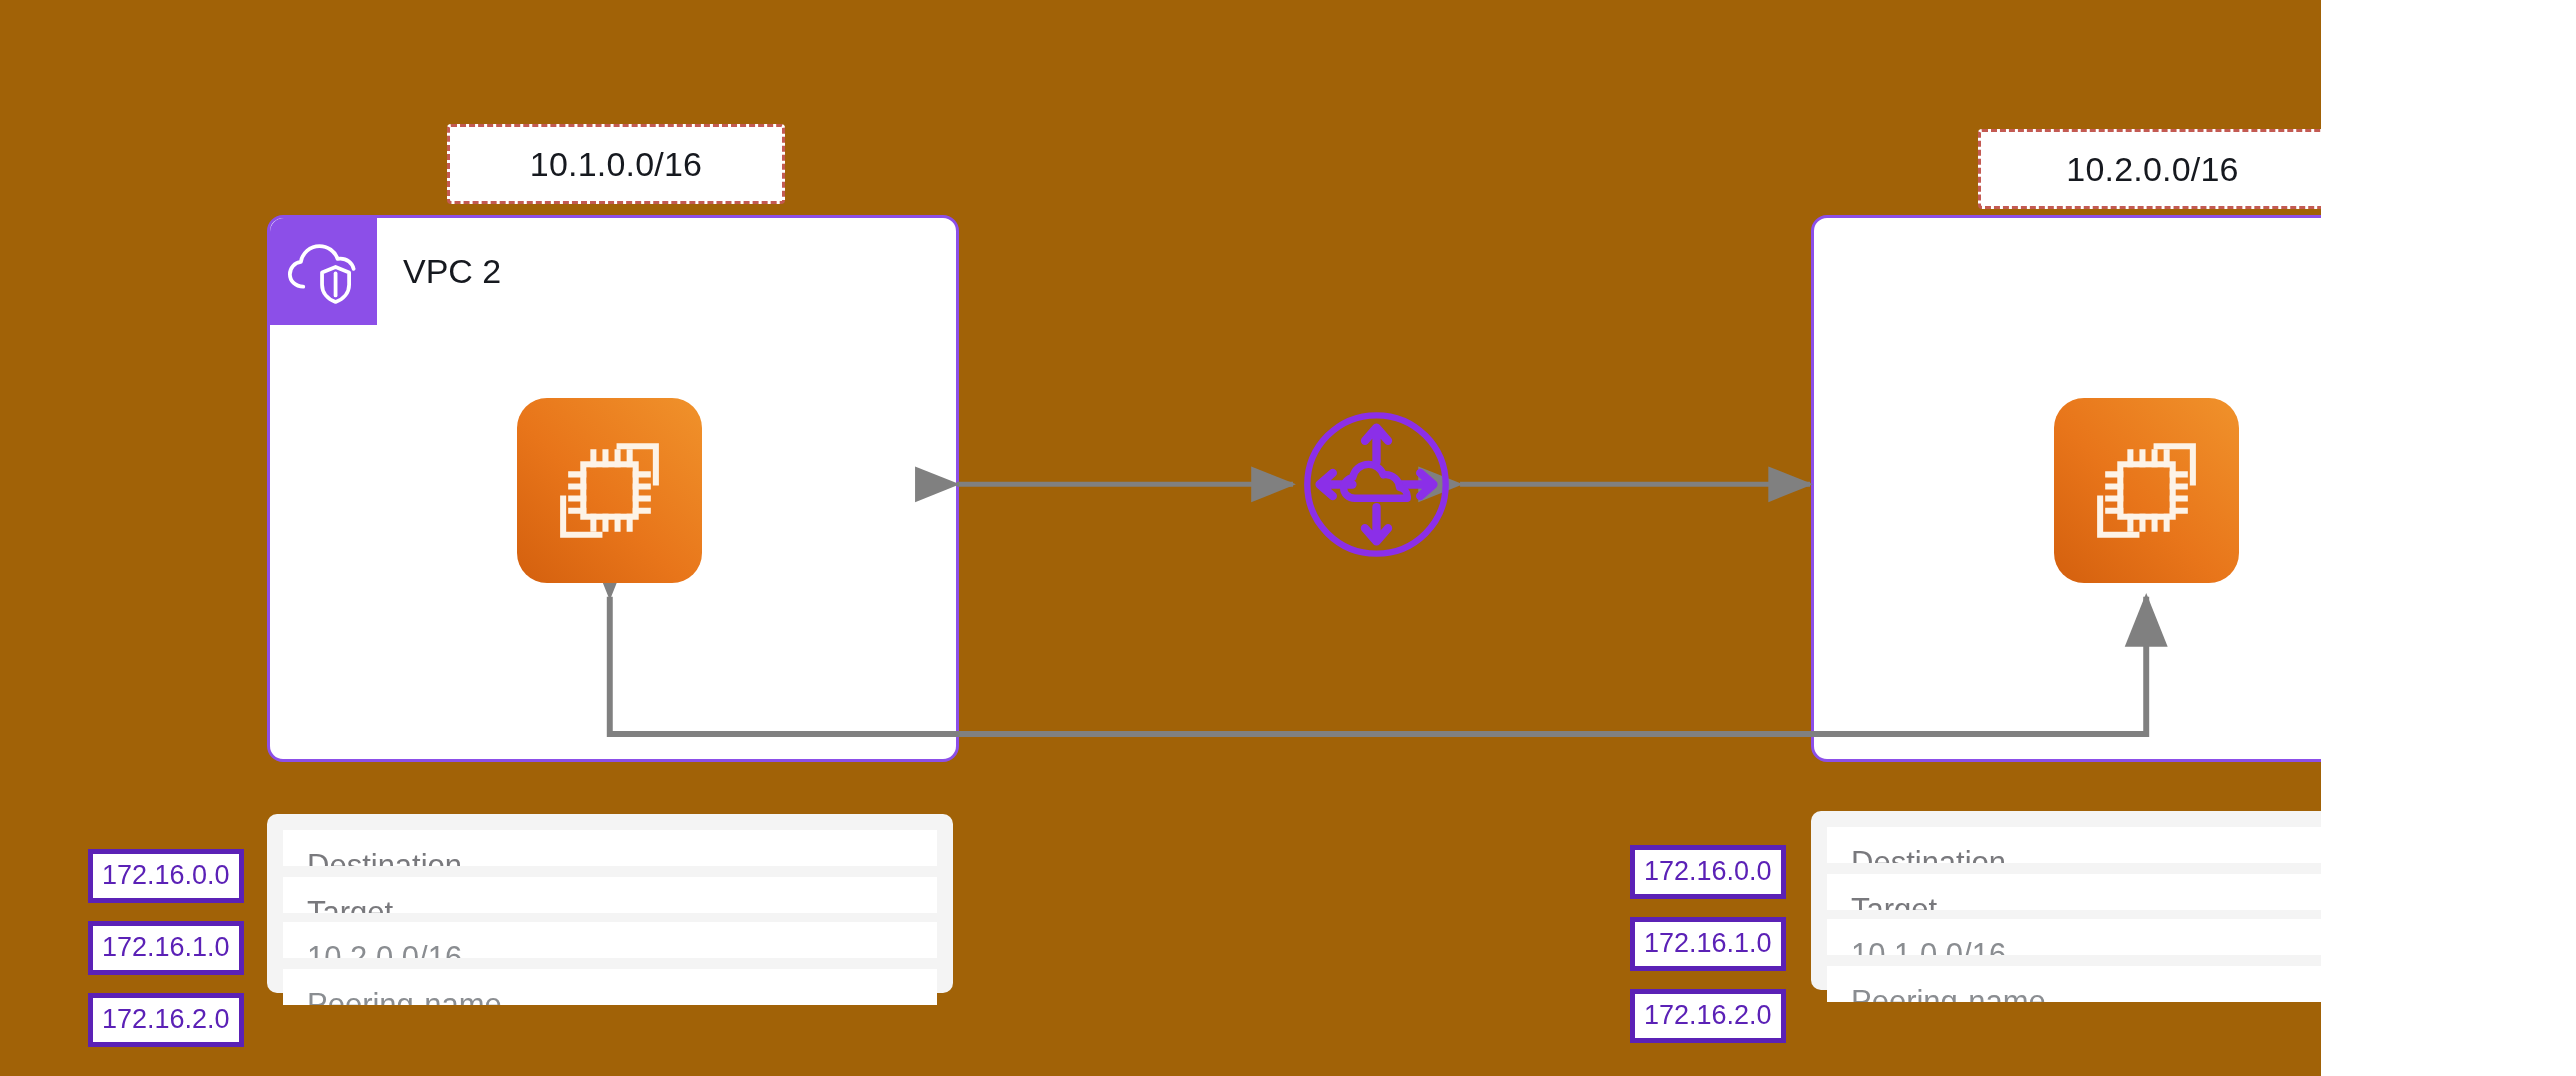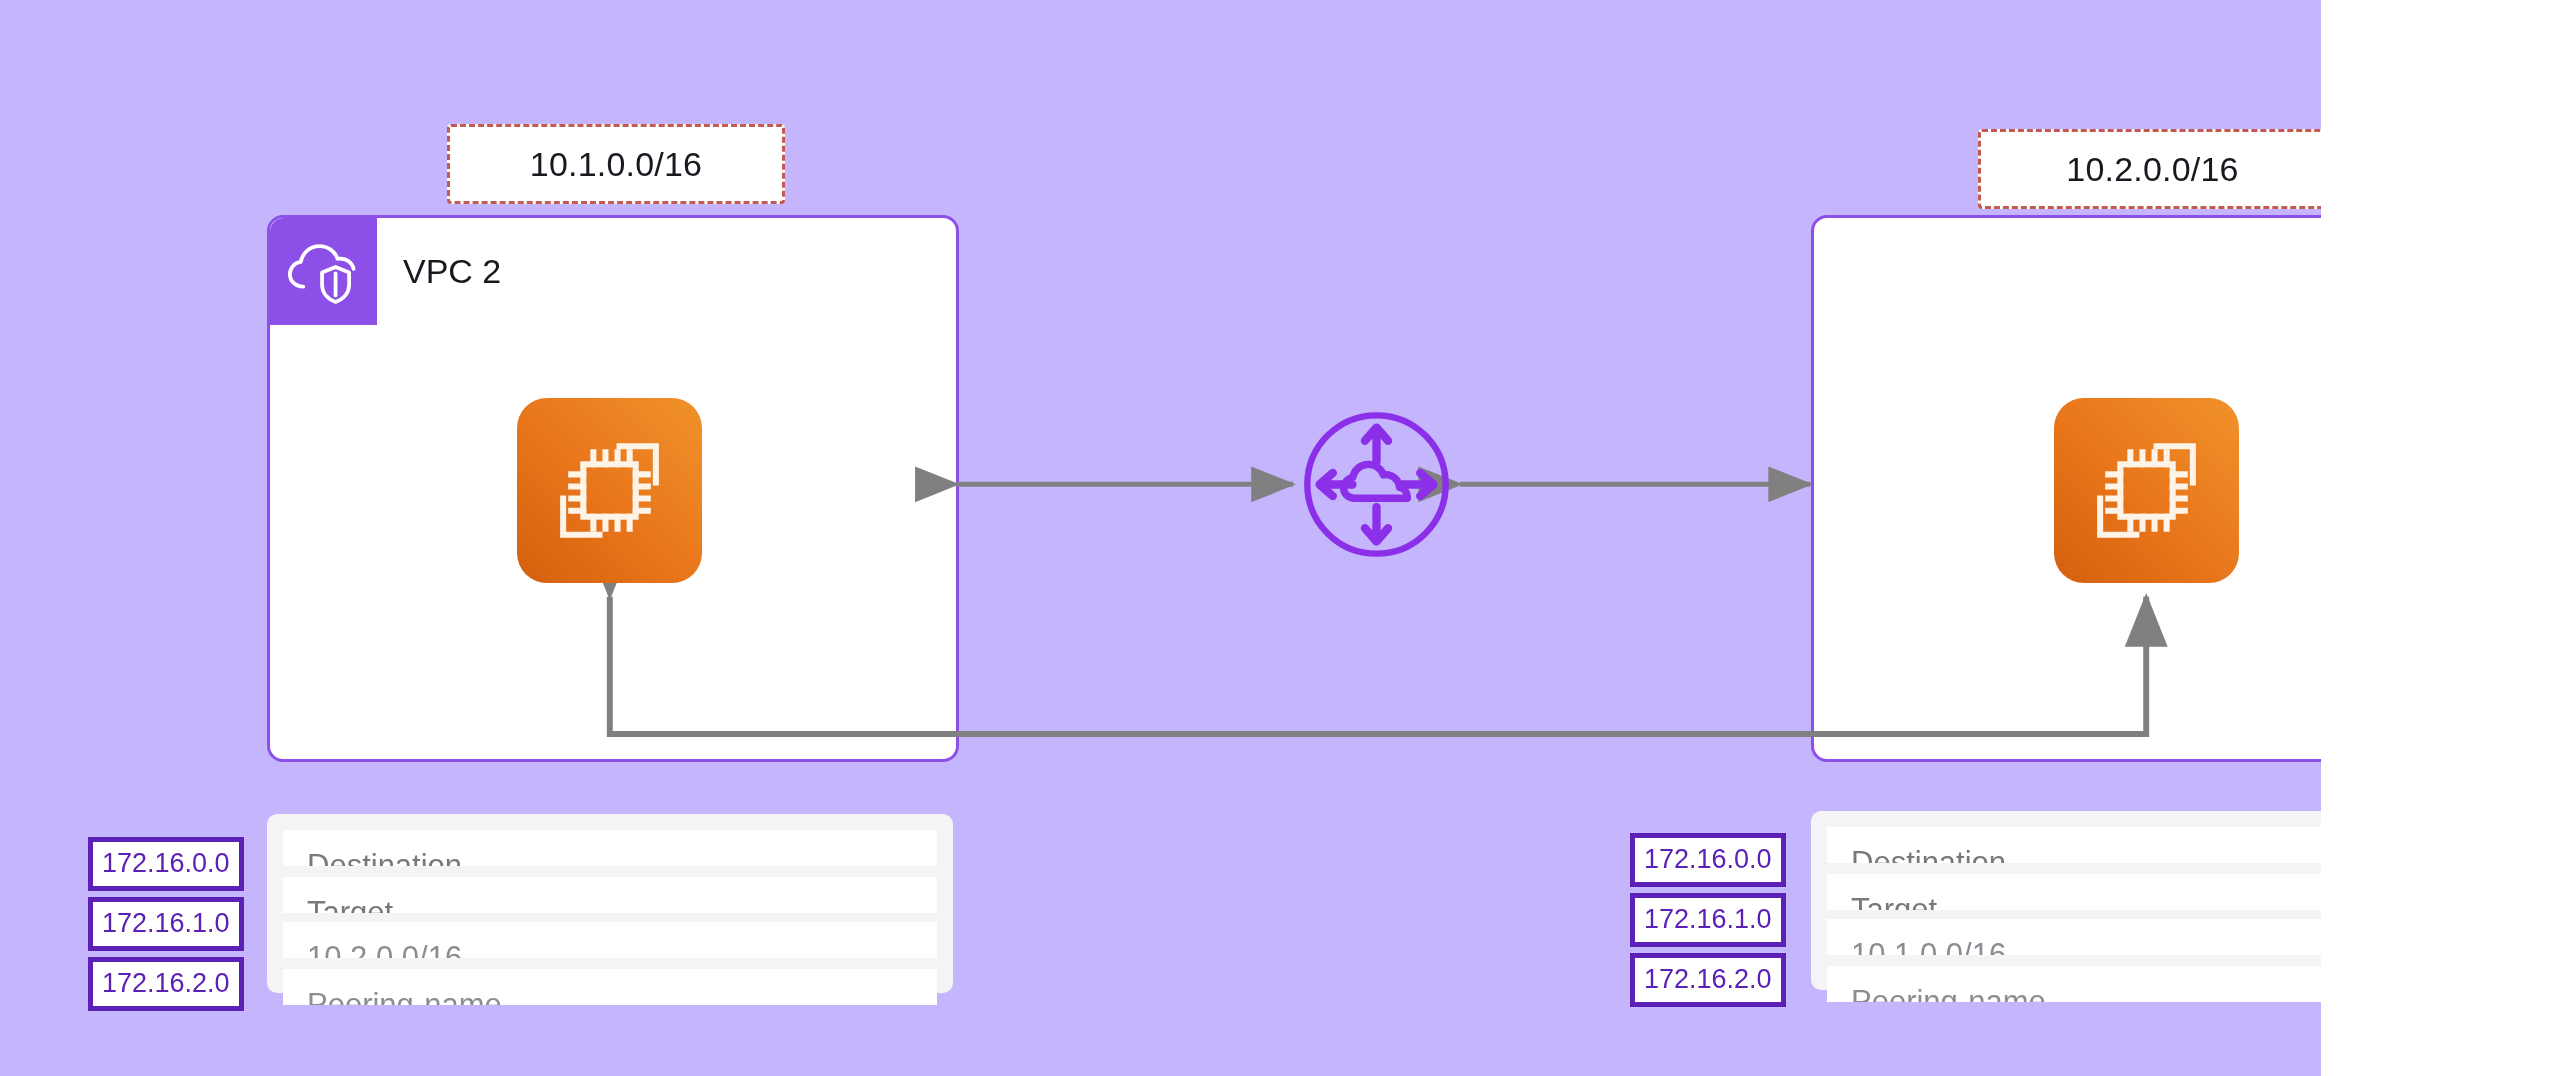--- a/index.html
+++ b/index.html
@@ -7,21 +7,21 @@
     padding: 0;
     background: #ffffff;
   }
   body {
     font-family: "Liberation Sans", sans-serif;
   }
   #stage {
     position: relative;
     width: 2321px;
     height: 1076px;
-    background: #c4b5fd;
+    background: #a16207;
     overflow: hidden;
   }
 
   
   .cidr-box {
     position: absolute;
     border: 3px dashed #C35A52;
     border-radius: 4px;
     background: #ffffff;
     display: flex;
@@ -106,20 +106,21 @@
   }
   .subnet-badge {
     border: 5px solid #5B21B6;
     background: #ffffff;
     color: #5B21B6;
     font-size: 27px;
     line-height: 1;
     padding: 8px 9px 9px 9px;
     text-align: center;
     white-space: nowrap;
+    margin-top: 12px;
   }
 
   
   .route-table {
     position: absolute;
     background: #f4f4f4;
     border-radius: 10px;
     padding: 16px;
     box-sizing: border-box;
     z-index: 5;

